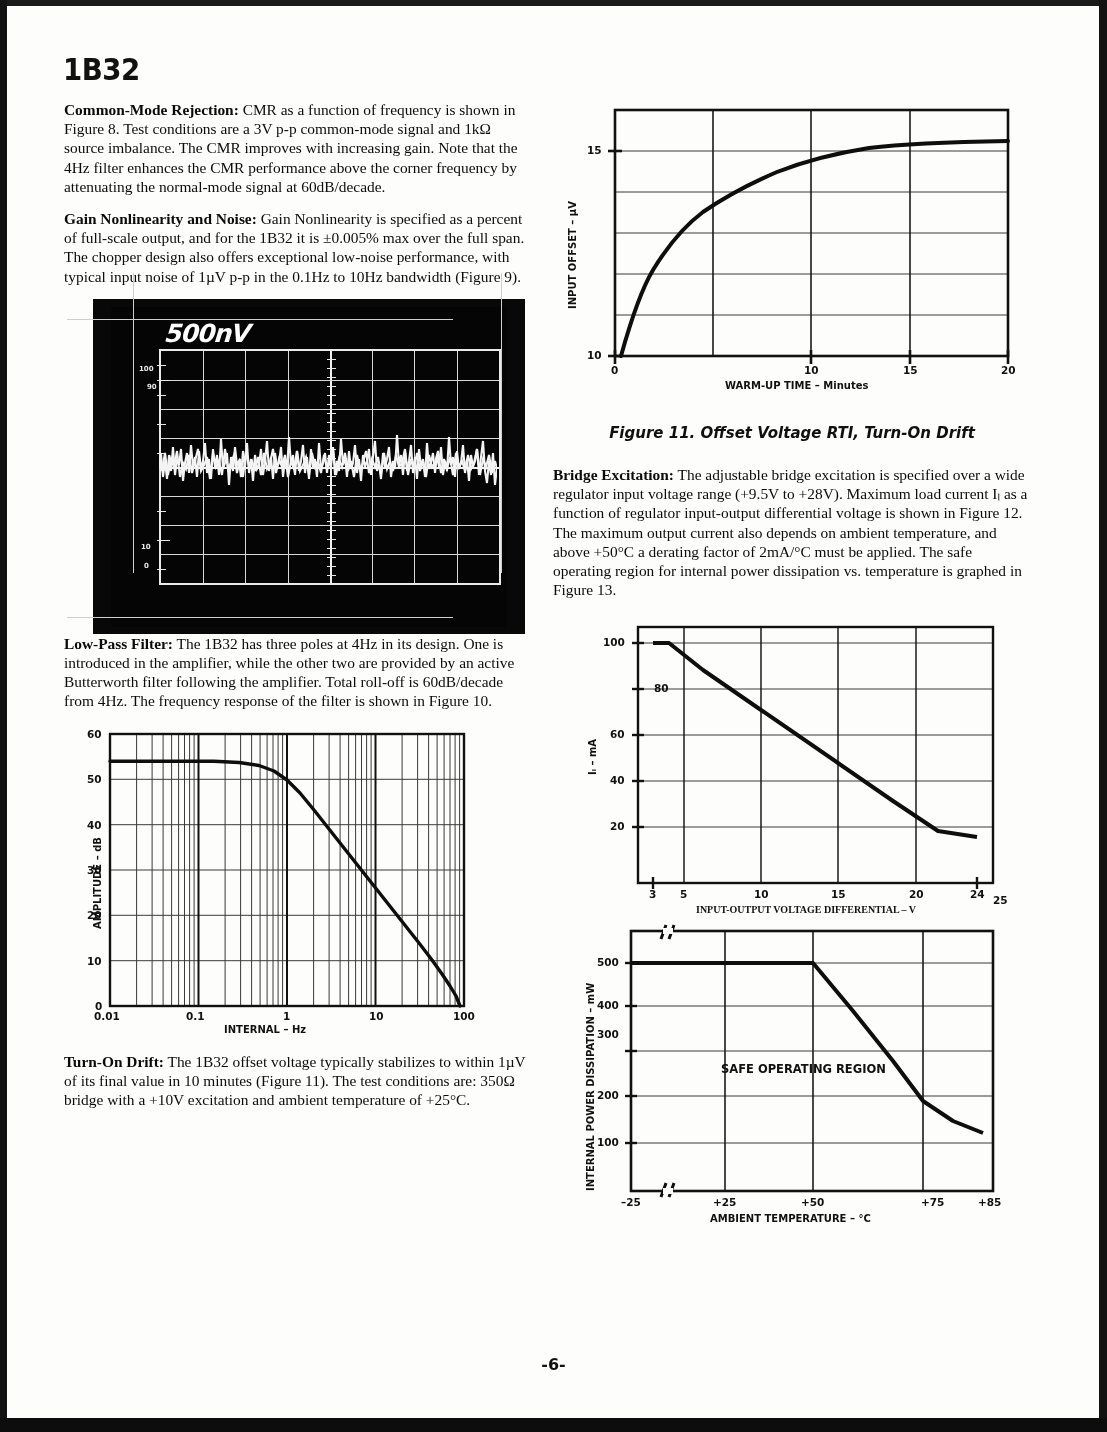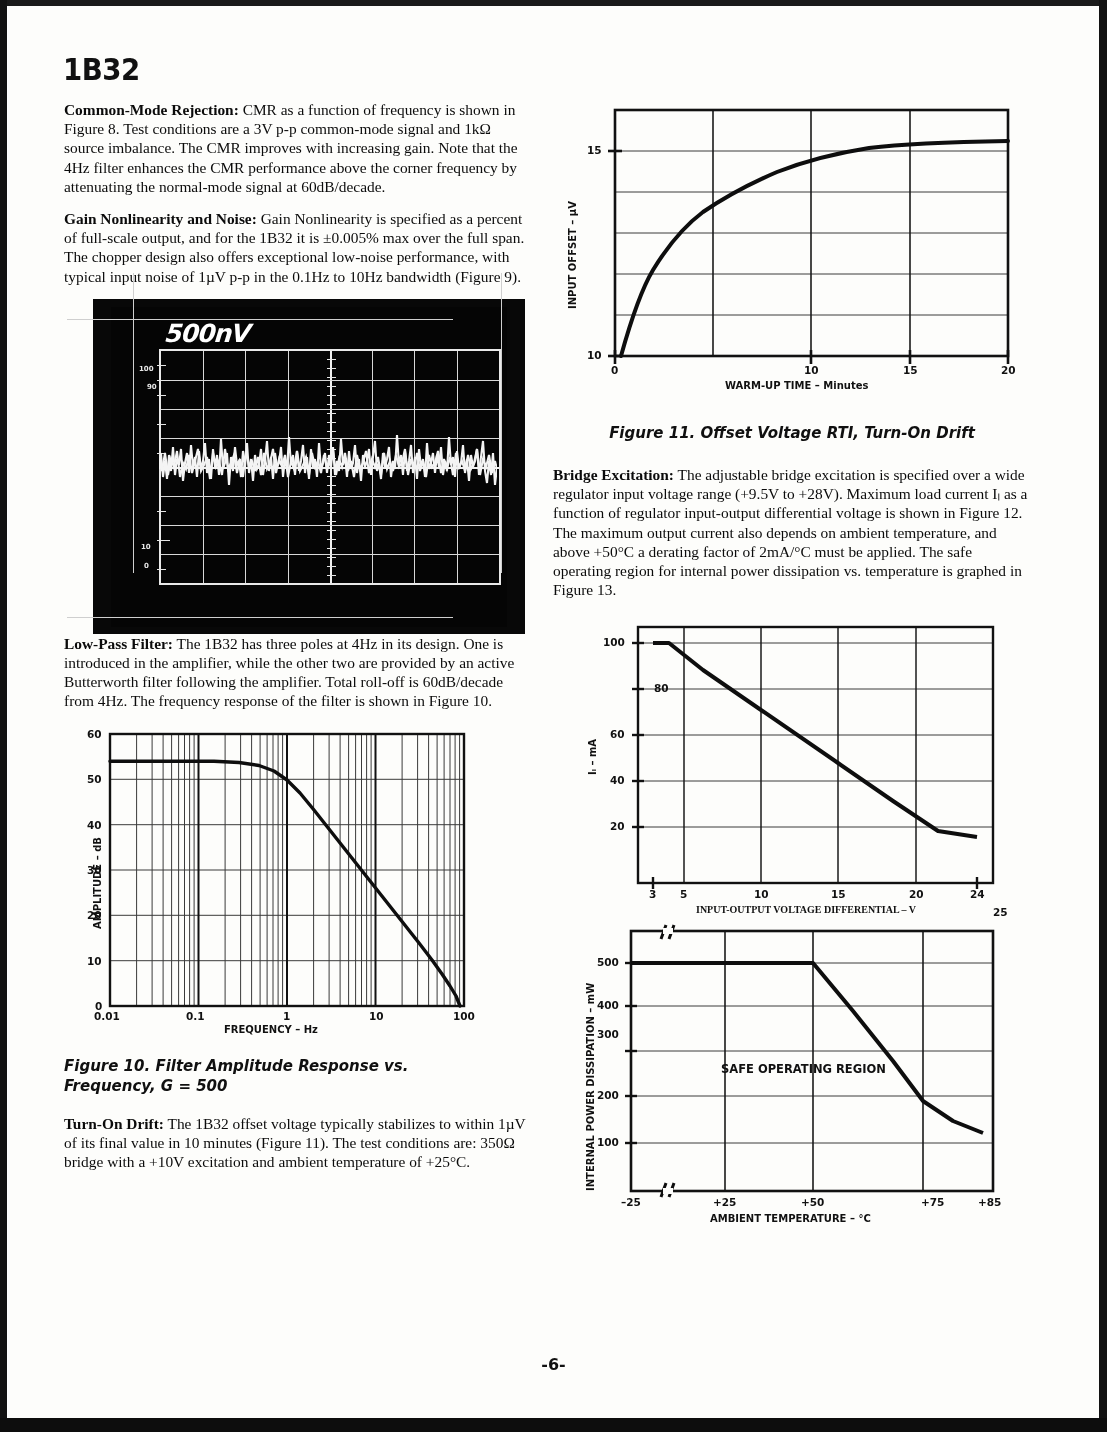--- a/index.html
+++ b/index.html
@@ -210,24 +210,23 @@
         <div class="tickl" style="left:23px;top:95px;">40</div>
         <div class="tickl" style="left:23px;top:140px;">30</div>
         <div class="tickl" style="left:23px;top:185px;">20</div>
         <div class="tickl" style="left:23px;top:231px;">10</div>
         <div class="tickl" style="left:31px;top:276px;">0</div>
         <div class="tickl" style="left:30px;top:286px;">0.01</div>
         <div class="tickl" style="left:122px;top:286px;">0.1</div>
         <div class="tickl" style="left:219px;top:286px;">1</div>
         <div class="tickl" style="left:305px;top:286px;">10</div>
         <div class="tickl" style="left:389px;top:286px;">100</div>
-        <div class="xlab" style="left:160px;top:300px;">FREQUENCY – Hz</div>
-      </div>
-
-      <div class="caption" style="margin-top:22px;width:420px;">Figure 10.  Filter Amplitude Response vs. Frequency, G = 500</div>
+        <div class="xlab" style="left:160px;top:300px;">INTERNAL – Hz</div>
+      </div>
+
 
       <p class="body" style="margin-top:18px;"><b>Turn-On Drift:</b><span> The 1B32 offset voltage typically stabilizes to within 1µV of its final value in 10 minutes (Figure 11). The test conditions are: 350Ω bridge with a +10V excitation and ambient temperature of +25°C.</span></p>
     </div>
 
     <div class="col-right">
 
       <div class="chart" style="height:300px;">
         <div class="ylab" style="left:14px;top:215px;">INPUT OFFSET – µV</div>
         <svg width="478" height="300" viewBox="0 0 478 300">
 
@@ -307,21 +306,21 @@
         <div class="tickl" style="left:57px;top:67px;margin-left:44px;">80</div>
         <div class="tickl" style="left:57px;top:113px;">60</div>
         <div class="tickl" style="left:57px;top:159px;">40</div>
         <div class="tickl" style="left:57px;top:205px;">20</div>
         <div class="tickl" style="left:96px;top:273px;">3</div>
         <div class="tickl" style="left:127px;top:273px;">5</div>
         <div class="tickl" style="left:201px;top:273px;">10</div>
         <div class="tickl" style="left:278px;top:273px;">15</div>
         <div class="tickl" style="left:356px;top:273px;">20</div>
         <div class="tickl" style="left:417px;top:273px;">24</div>
-        <div class="tickl" style="left:440px;top:291px;">25</div>
+        <div class="tickl" style="left:440px;top:279px;">25</div>
         <div class="xlab" style="left:143px;top:289px;font-family:Liberation Serif, serif;">INPUT-OUTPUT  VOLTAGE  DIFFERENTIAL – V</div>
       </div>
 
 
       <div class="chart" style="height:310px;margin-top:6px;">
         <div class="ylab" style="left:32px;top:270px;">INTERNAL POWER DISSIPATION – mW</div>
         <svg width="478" height="310" viewBox="0 0 478 310">
 
           <g stroke="#3a3a3a" stroke-width="1">
             <line x1="78" y1="42" x2="440" y2="42"></line>

